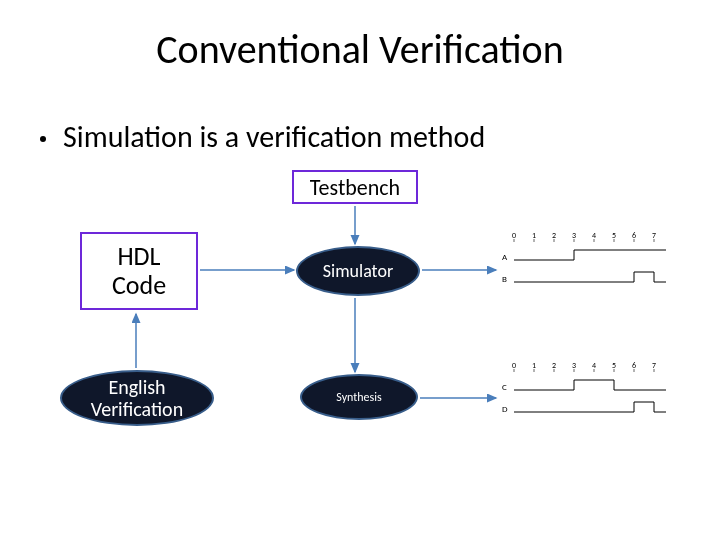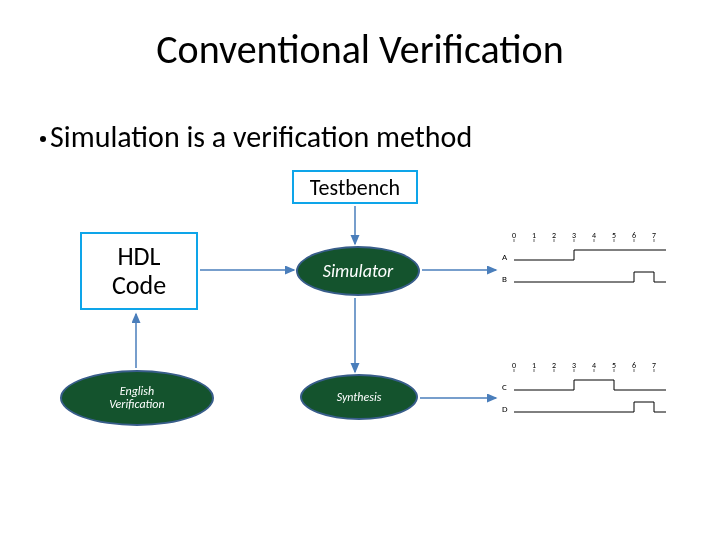--- a/index.html
+++ b/index.html
@@ -1,25 +1,25 @@
 <!DOCTYPE html>
 <html><head>
 <meta charset="utf-8">
 <style>
   * { box-sizing: border-box; margin: 0; padding: 0; }
   body { width: 720px; height: 540px; background: #fff; font-family: Calibri, Arial, sans-serif; position: relative; overflow: hidden; }
   .title { position: absolute; top: 25px; left: 0; width: 720px; text-align: center; font-size: 40px; font-weight: 400; color: #000; }
-  .bullet-row { position: absolute; top: 118px; left: 40px; font-size: 30px; color: #000; display: flex; align-items: center; gap: 4px; }
+  .bullet-row { position: absolute; top: 118px; left: 40px; font-size: 30px; color: #000; display: flex; align-items: center; gap: 17px; }
   .bullet-dot { width: 6px; height: 6px; background: #000; border-radius: 50%; margin-top: 4px; }
-  .box { position: absolute; border: 2px solid #0ea5e9; background: #fff; display: flex; align-items: center; justify-content: center; text-align: center; }
+  .box { position: absolute; border: 2px solid #6d28d9; background: #fff; display: flex; align-items: center; justify-content: center; text-align: center; }
   .testbench { top: 170px; left: 292px; width: 126px; height: 34px; font-size: 22px; }
   .hdl { top: 232px; left: 80px; width: 118px; height: 78px; font-size: 26px; line-height: 1.1; flex-direction: column; }
-  .ellipse { position: absolute; border: 2px solid #385d8a; background: #14532d; border-radius: 50%; display: flex; align-items: center; justify-content: center; text-align: right; color: #fff; font-style: italic; }
+  .ellipse { position: absolute; border: 2px solid #385d8a; background: #0f172a; border-radius: 50%; display: flex; align-items: center; justify-content: center; text-align: right; color: #fff; }
   .simulator { top: 246px; left: 296px; width: 124px; height: 50px; font-size: 18px; }
-  .english { top: 370px; left: 60px; width: 154px; height: 56px; font-size: 12px; line-height: 1.1; flex-direction: column; }
+  .english { top: 370px; left: 60px; width: 154px; height: 56px; font-size: 20px; line-height: 1.1; flex-direction: column; }
   .synthesis { top: 374px; left: 300px; width: 118px; height: 46px; font-size: 12px; }
   svg.connectors { position: absolute; top: 0; left: 0; width: 720px; height: 540px; pointer-events: none; }
   .wave-group { position: absolute; }
   .wave-top { top: 230px; left: 500px; width: 170px; }
   .wave-bot { top: 360px; left: 500px; width: 170px; }
 </style>
 </head>
 <body>
 
 <div class="title">Conventional Verification</div>

